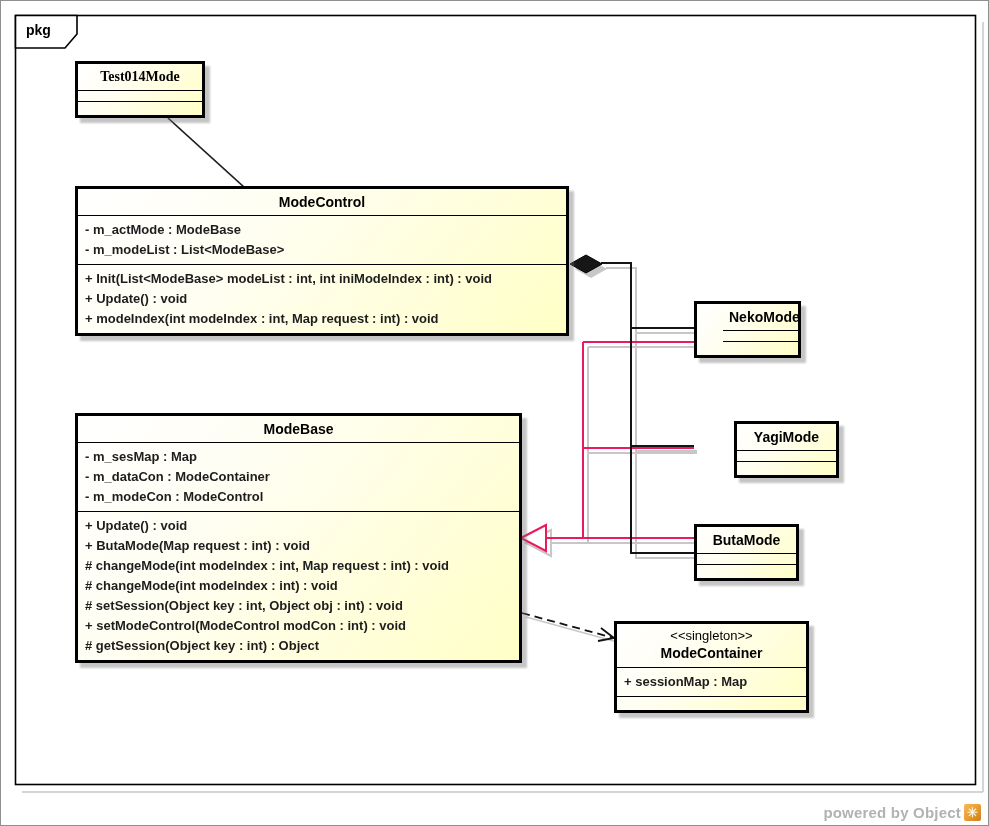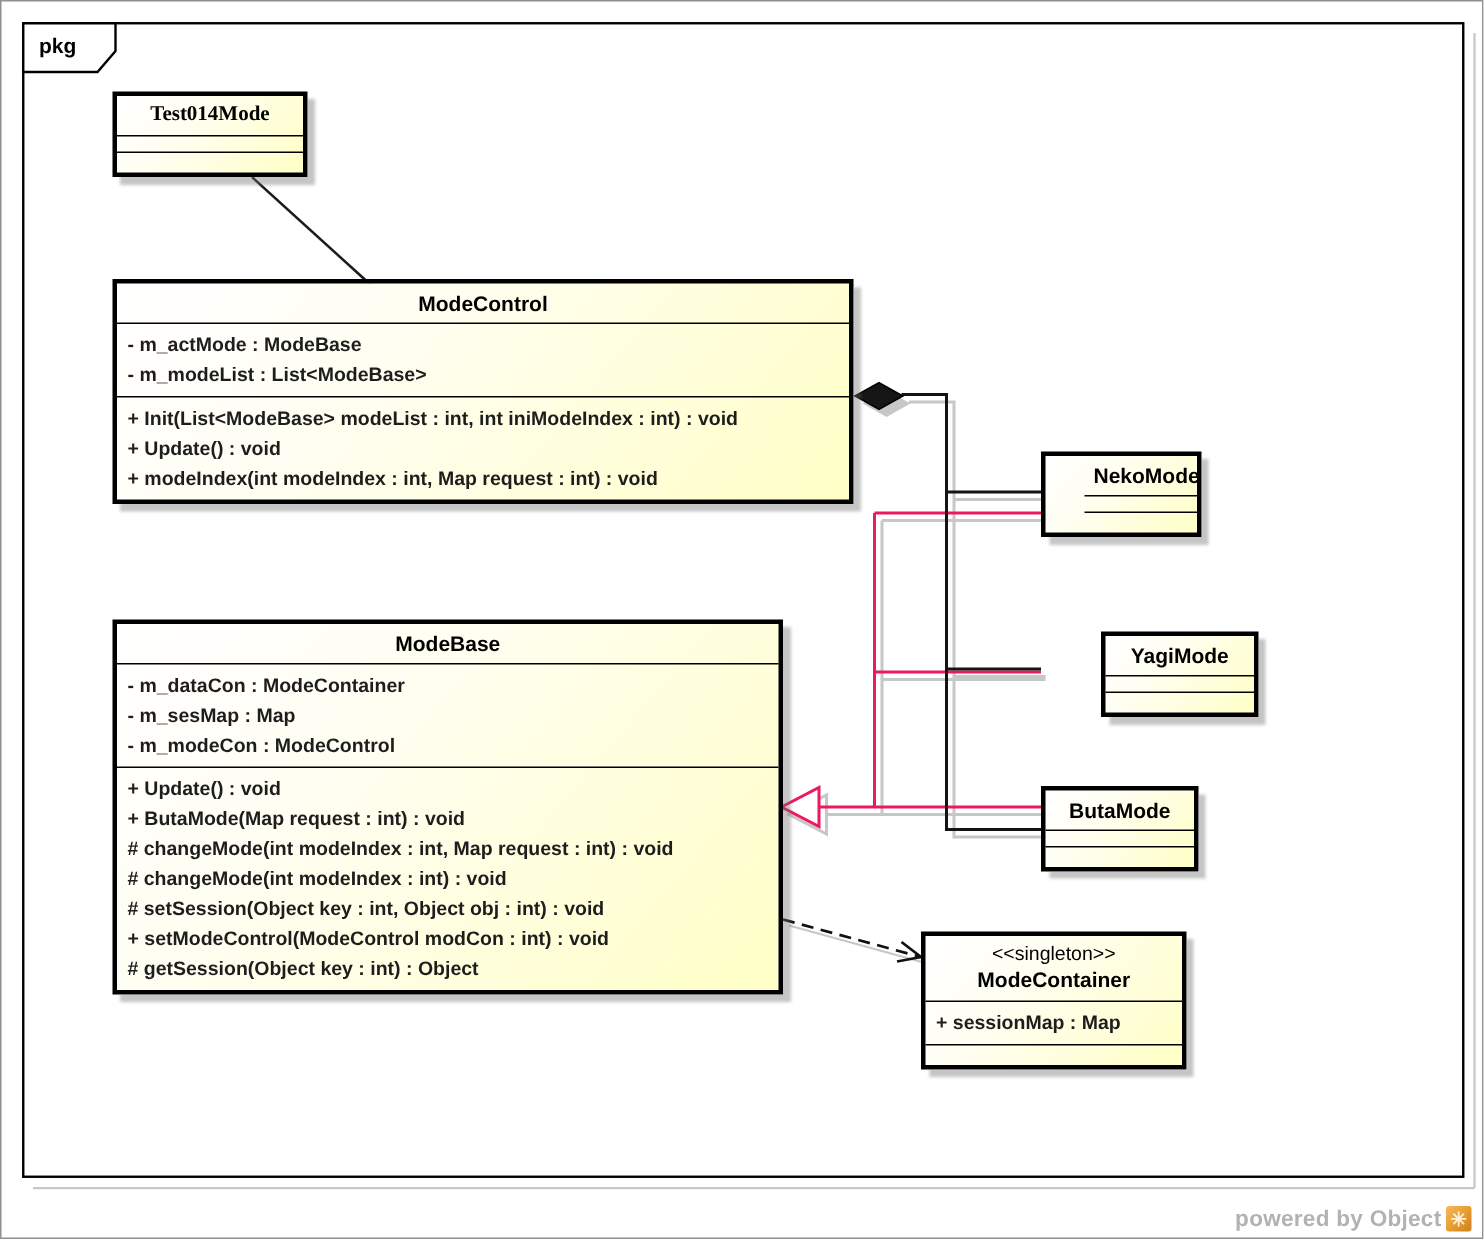--- a/index.html
+++ b/index.html
@@ -111,22 +111,22 @@
     <div class="compart">
       <div class="mem">+ Init(List&lt;ModeBase&gt; modeList : int, int iniModeIndex : int) : void</div>
       <div class="mem">+ Update() : void</div>
       <div class="mem">+ modeIndex(int modeIndex : int, Map request : int) : void</div>
     </div>
   </div>
 
   <div class="uml-class" style="left:74px;top:412px;width:447px;">
     <div class="c-title">ModeBase</div>
     <div class="compart">
+      <div class="mem">- m_sesMap : Map</div>
       <div class="mem">- m_dataCon : ModeContainer</div>
-      <div class="mem">- m_sesMap : Map</div>
       <div class="mem">- m_modeCon : ModeControl</div>
     </div>
     <div class="compart">
       <div class="mem">+ Update() : void</div>
       <div class="mem">+ ButaMode(Map request : int) : void</div>
       <div class="mem"># changeMode(int modeIndex : int, Map request : int) : void</div>
       <div class="mem"># changeMode(int modeIndex : int) : void</div>
       <div class="mem"># setSession(Object key : int, Object obj : int) : void</div>
       <div class="mem">+ setModeControl(ModeControl modCon : int) : void</div>
       <div class="mem"># getSession(Object key : int) : Object</div>
@@ -144,21 +144,21 @@
     <div class="empty1"></div>
     <div class="empty2"></div>
   </div>
 
   <div class="uml-class" style="left:693px;top:523px;width:105px;">
     <div class="c-title">ButaMode</div>
     <div class="empty1"></div>
     <div class="empty2"></div>
   </div>
 
-  <div class="uml-class" style="left:613px;top:620px;width:177px;">
+  <div class="uml-class" style="left:613px;top:620px;width:195px;">
     <div class="c-title">
       <div class="c-stereo">&lt;&lt;singleton&gt;&gt;</div>
       <div class="c-name2">ModeContainer</div>
     </div>
     <div class="compart">
       <div class="mem">+ sessionMap : Map</div>
     </div>
     <div class="empty2"></div>
   </div>
 

